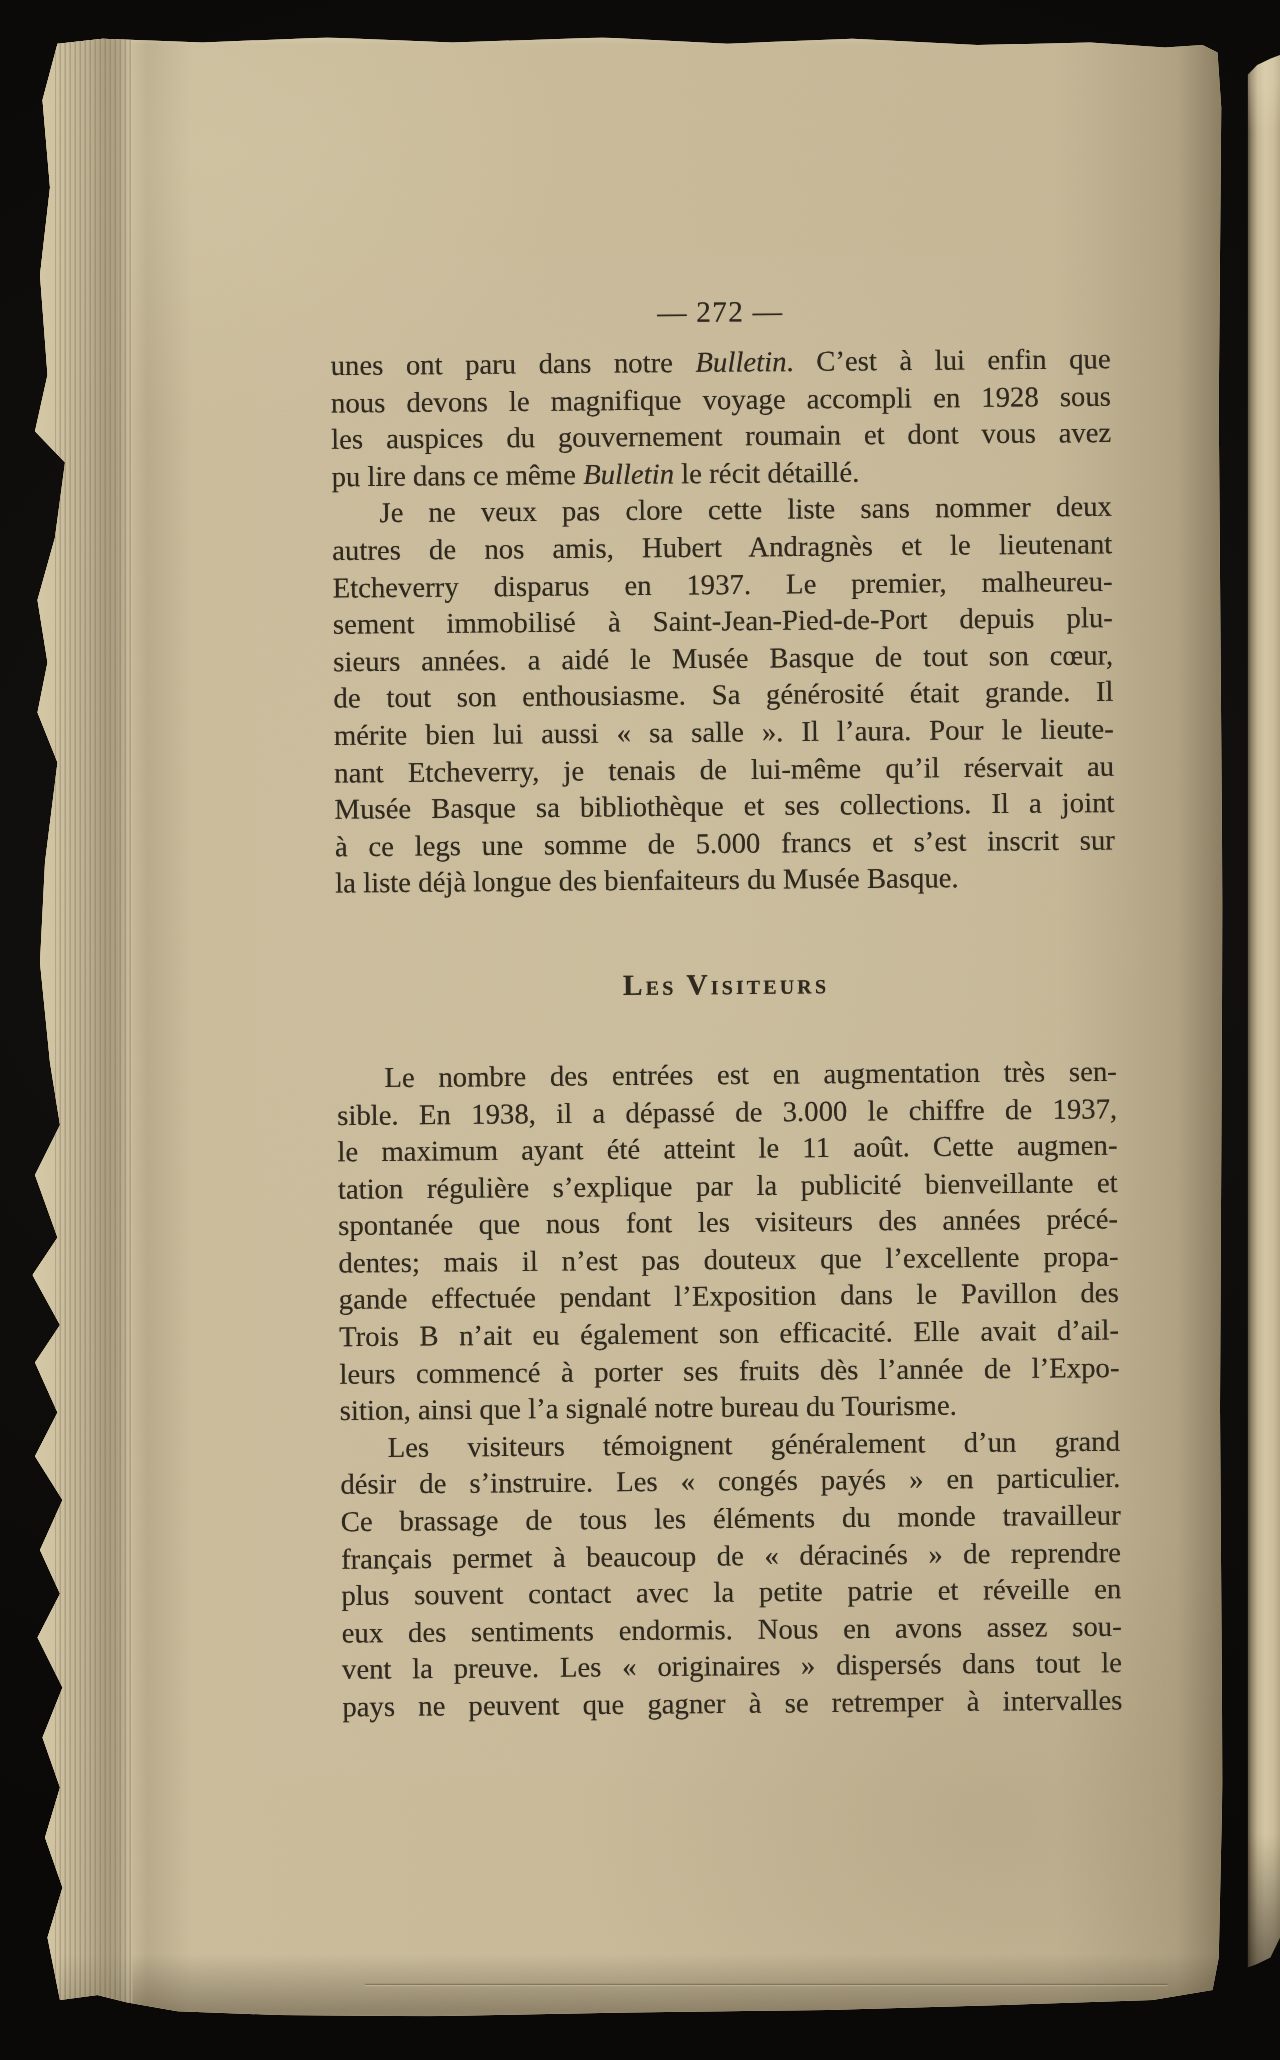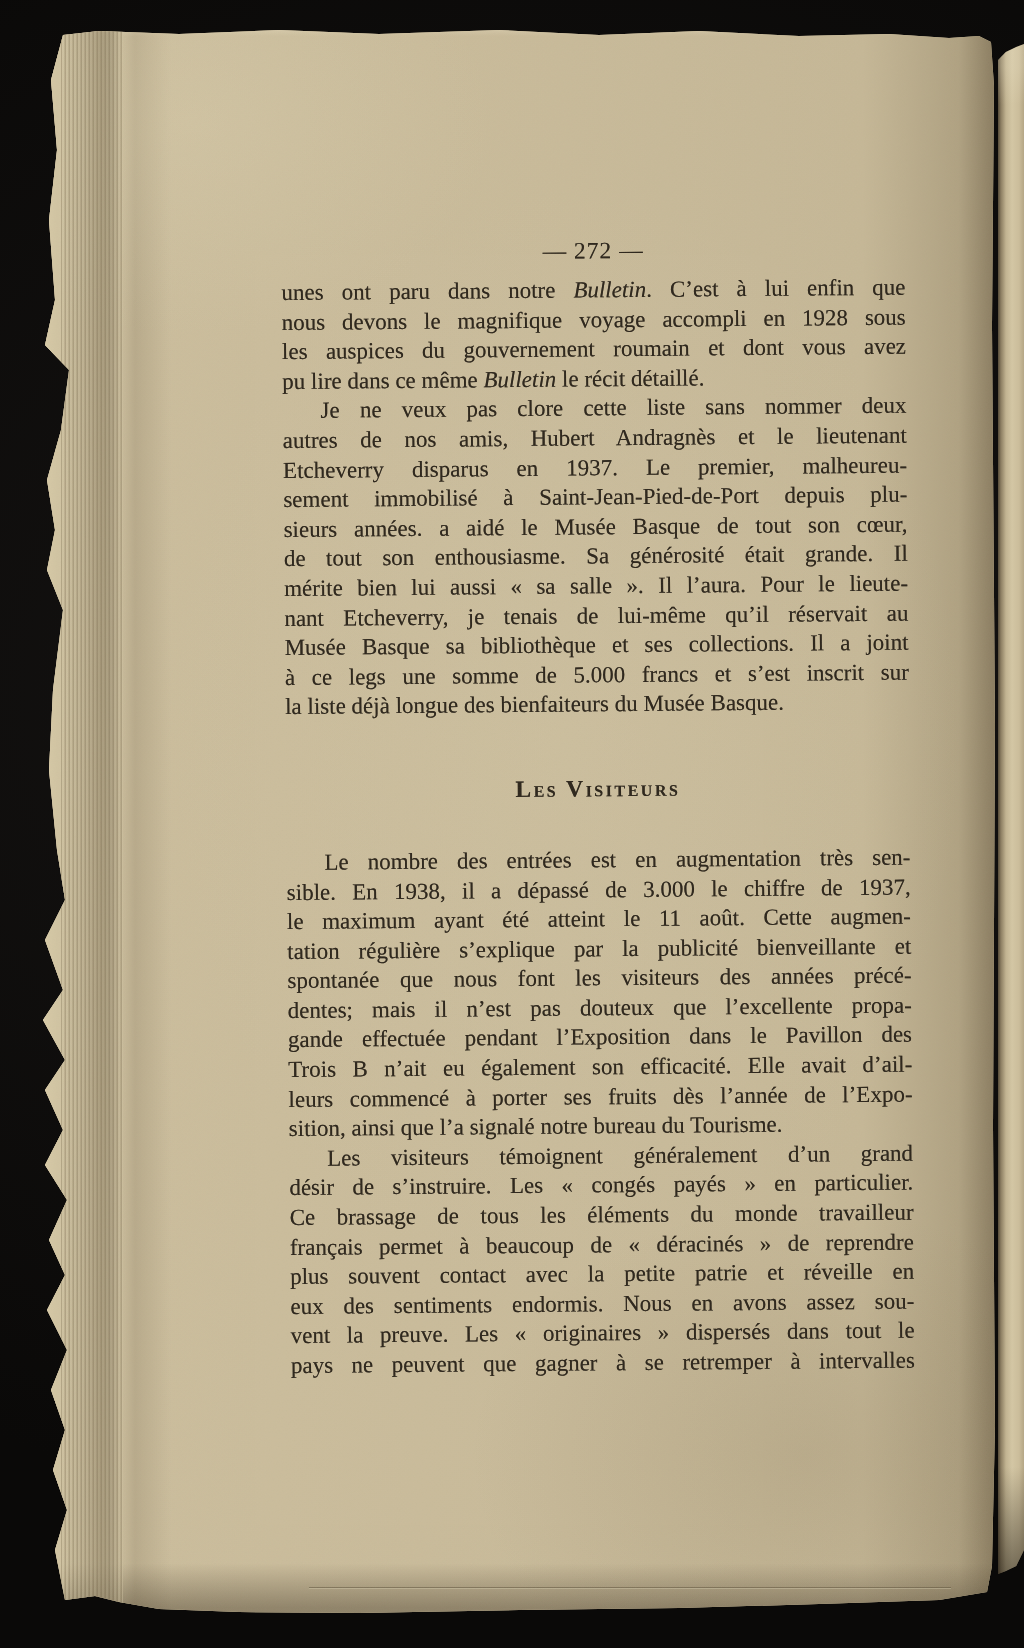--- a/index.html
+++ b/index.html
@@ -8,21 +8,21 @@
     position:relative; overflow:hidden;
     background:#0e0d0b;
     font-family:"Liberation Serif", serif;
   }
   .stage {
     position:absolute; inset:0;
     background: radial-gradient(1300px 1000px at 52% 42%, #161413, #0a0908 85%);
   }
   
   .page {
-    position:absolute; left:39px; top:26px; width:958px; height:1588px;
+    position:absolute; left:22px; top:26px; width:958px; height:1588px;
     background:
       linear-gradient(180deg, rgba(234,224,196,.28) 0 4px, rgba(234,224,196,0) 10px),
       linear-gradient(180deg, rgba(0,0,0,0) 96.8%, rgba(58,48,32,.40) 99.6%),
       radial-gradient(480px 360px at 80% 90%, rgba(118,102,72,.16), rgba(118,102,72,0) 70%),
       radial-gradient(420px 300px at 16% 6%,  rgba(220,209,176,.30), rgba(220,209,176,0) 72%),
       radial-gradient(500px 700px at 55% 45%, rgba(213,202,170,.25), rgba(213,202,170,0) 80%),
       linear-gradient(90deg, transparent 0 80px, rgba(108,94,68,.20) 96px, transparent 132px),
       linear-gradient(90deg, #d2c5a4 0px, #ccbe9d 90px, #c9bb9a 55%, #c6b897 86%, #b0a282 96%, #887a5e 100%);
     background-color:#c8ba99;
     clip-path: polygon(

